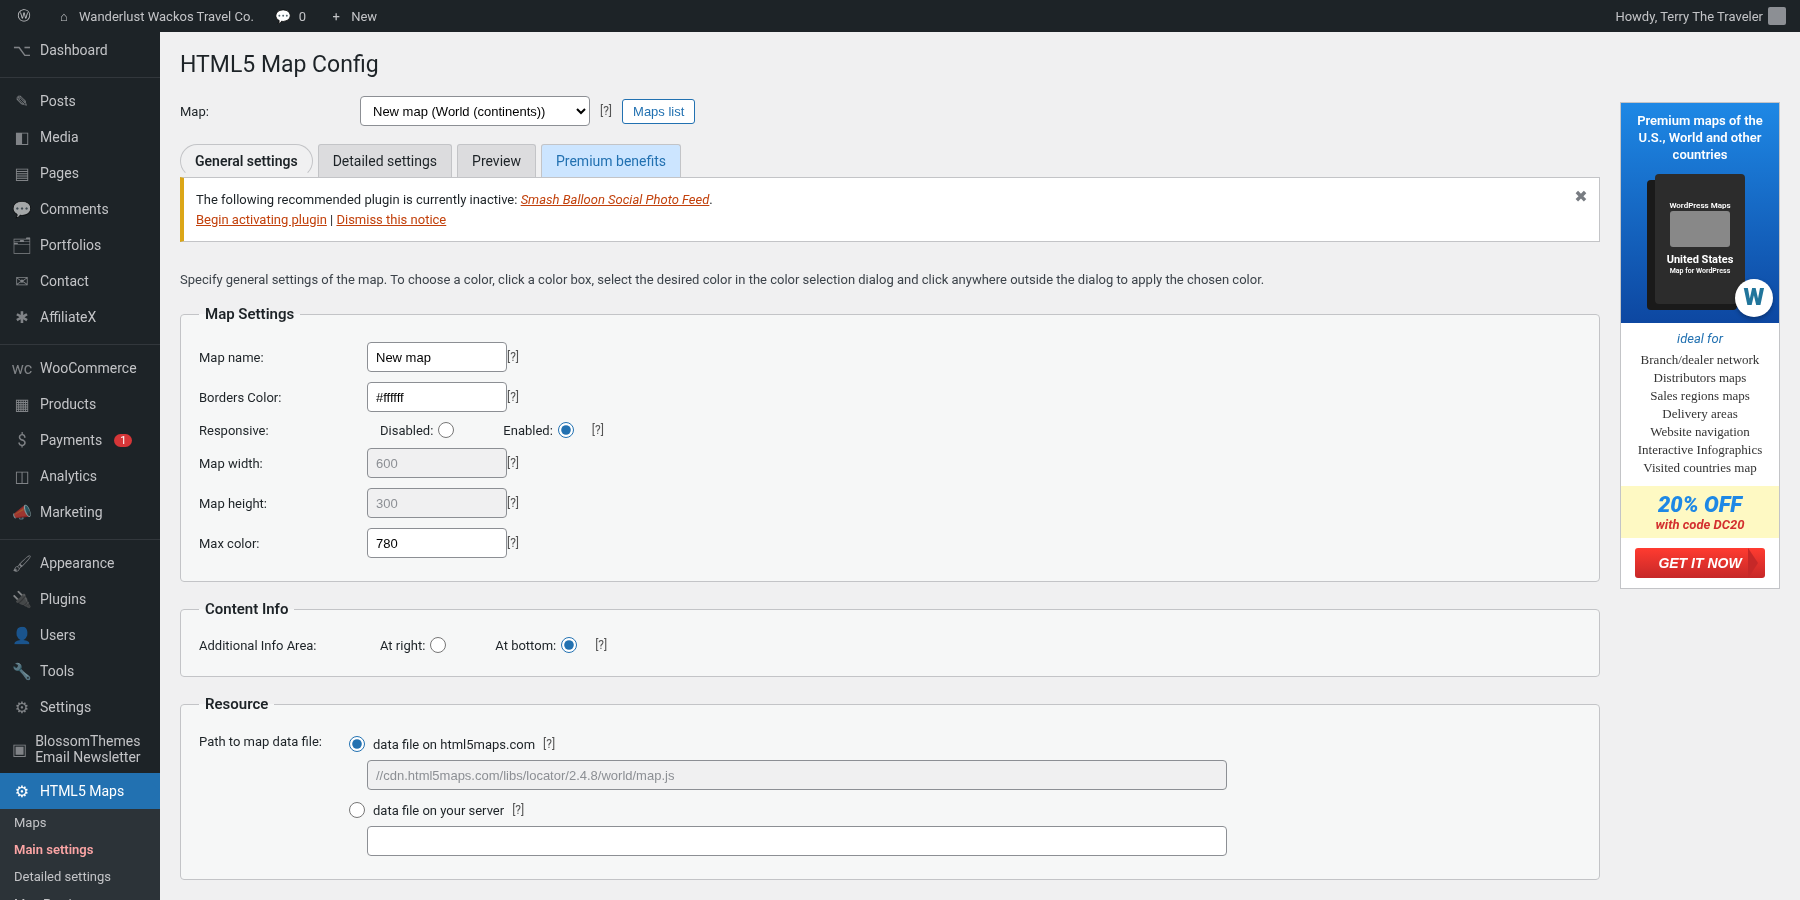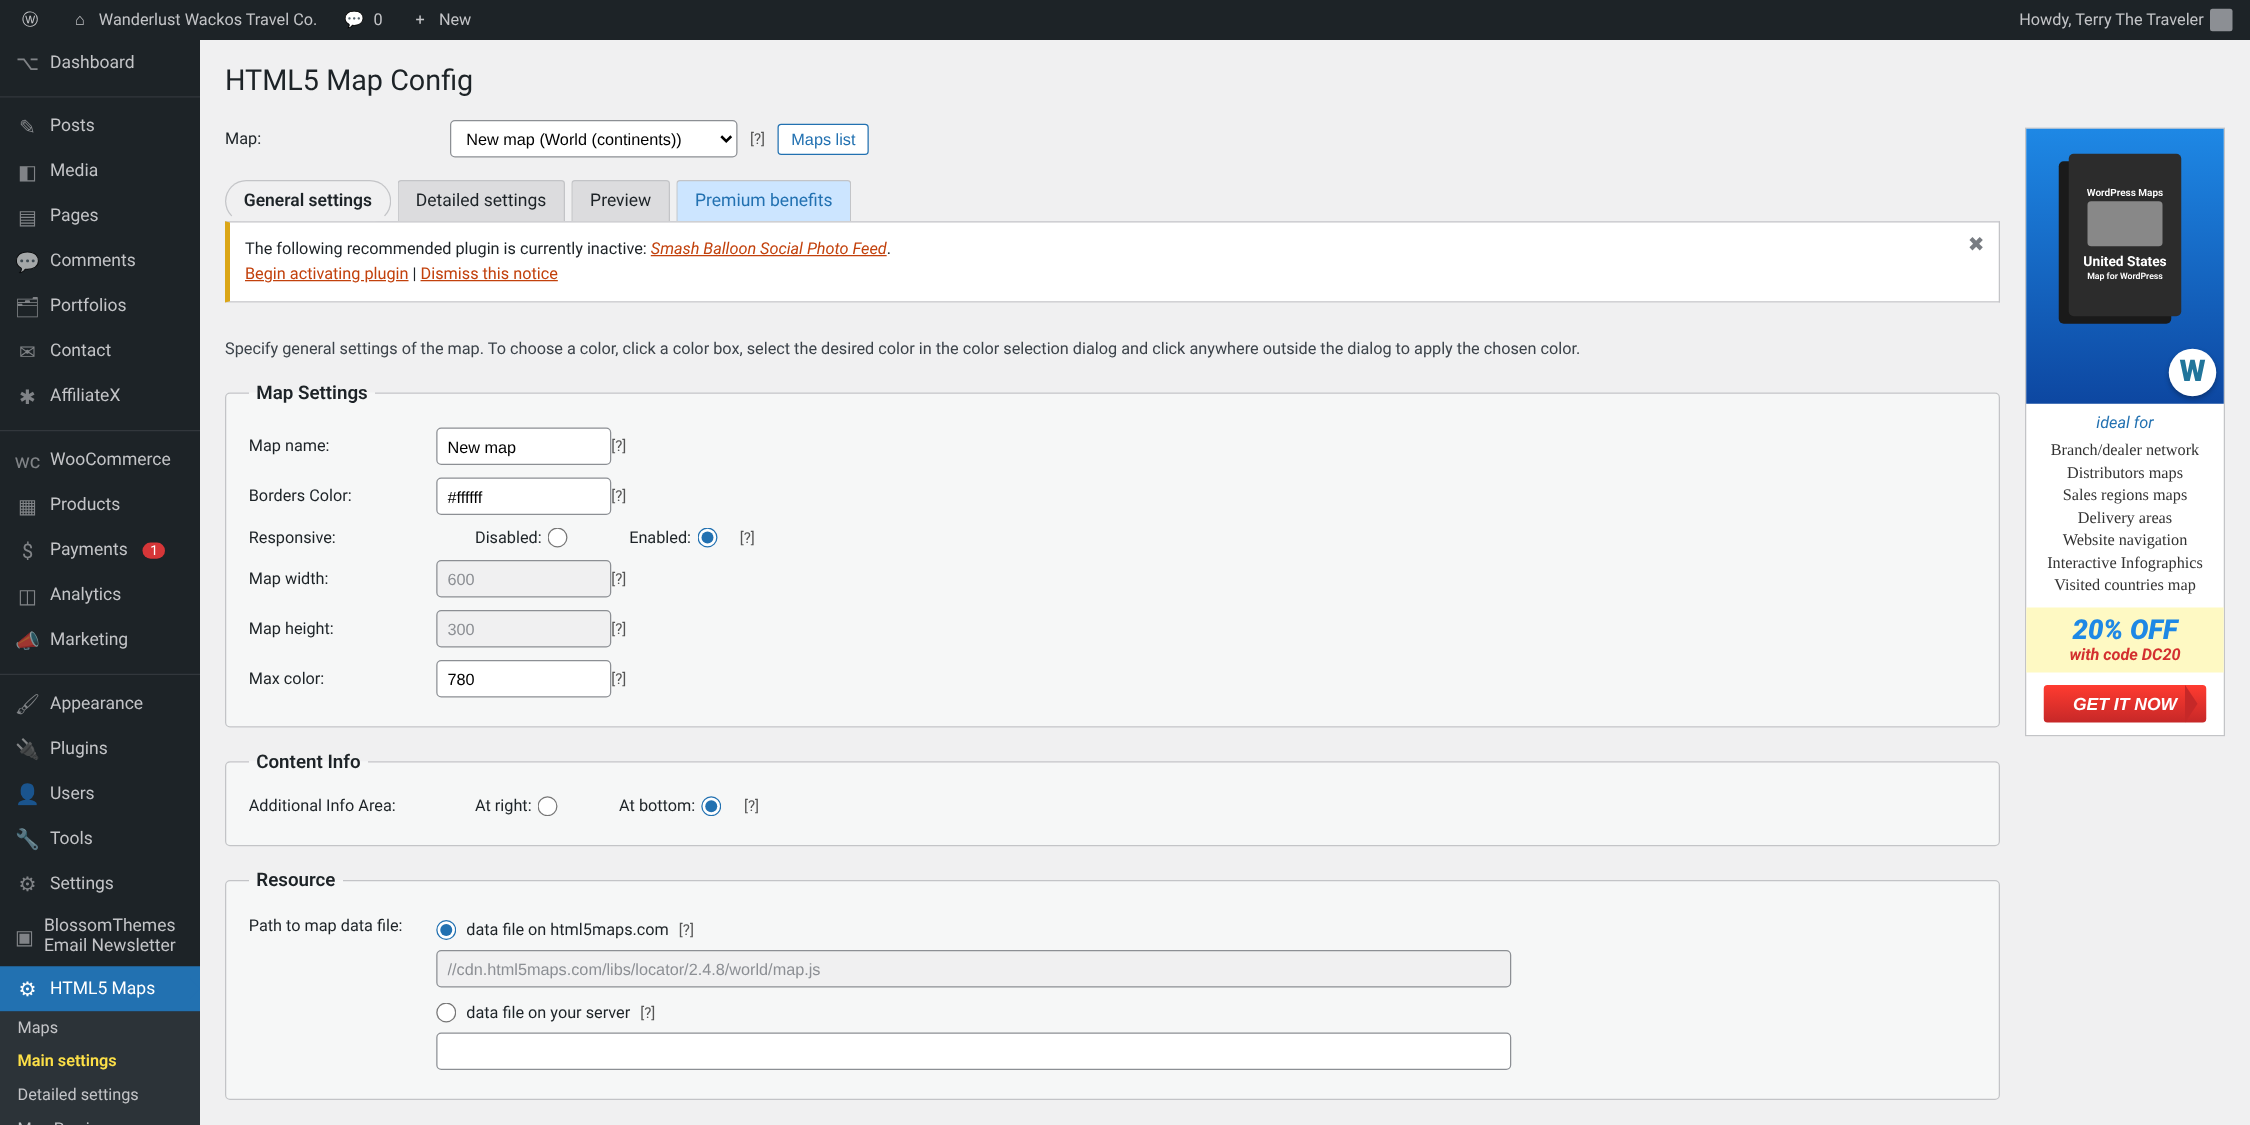--- a/index.html
+++ b/index.html
@@ -11,21 +11,21 @@
 .wrap { display: flex; min-height: calc(100vh - 32px); }
 .sidebar { width: 160px; background: #1d2327; color: #c3c4c7; flex-shrink: 0; }
 .menu-item { display: flex; align-items: center; gap: 8px; padding: 8px 12px; cursor: pointer; font-size: 14px; }
 .menu-item.active { background: #2271b1; color: #fff; position: relative; }
 .menu-item.active::after { content: ''; position: absolute; right: -8px; top: 50%; transform: translateY(-50%); border: 8px solid transparent; border-left-color: #2271b1; }
 .menu-icon { width: 20px; height: 20px; display: inline-flex; align-items: center; justify-content: center; font-size: 16px; opacity: 0.6; }
 .menu-item.active .menu-icon { opacity: 1; }
 .badge { background: #d63638; color: #fff; border-radius: 9px; padding: 0 6px; font-size: 11px; margin-left: 4px; }
 .submenu { background: #2c3338; }
 .submenu-item { padding: 6px 12px 6px 14px; font-size: 13px; color: #c3c4c7; cursor: pointer; }
-.submenu-item.current { color: #fde047; font-weight: 600; }
+.submenu-item.current { color: #fca5a5; font-weight: 600; }
 .menu-sep { height: 5px; border-bottom: 1px solid #32373c; margin: 5px 0; }
 .content { flex: 1; padding: 10px 20px 40px 20px; display: flex; gap: 20px; align-items: flex-start; }
 .main { flex: 1; min-width: 0; }
 h1 { font-size: 23px; font-weight: 400; margin: 9px 0 18px; color: #1d2327; }
 .toprow { display: flex; align-items: center; gap: 10px; margin-bottom: 18px; }
 .toprow label { width: 170px; }
 select { height: 30px; padding: 0 24px 0 8px; border: 1px solid #8c8f94; border-radius: 4px; background: #fff; font-size: 13px; min-width: 230px; }
 .help { color: #555; font-size: 12px; }
 .btn-outline { border: 1px solid #2271b1; background: #fff; color: #2271b1; padding: 4px 10px; border-radius: 3px; cursor: pointer; font-size: 13px; }
 .tabs { display: flex; border-bottom: 1px solid #c3c4c7; }
@@ -34,21 +34,21 @@
 .tab.premium { background: #cce5ff; color: #2271b1; }
 .notice { background: #fff; border: 1px solid #c3c4c7; border-left: 4px solid #dba617; padding: 12px 38px 12px 12px; margin-top: -1px; position: relative; font-size: 13px; line-height: 1.5; }
 .notice a { color: #c2410c; text-decoration: underline; cursor: pointer; }
 .notice em { font-style: italic; }
 .notice-dismiss { position: absolute; top: 8px; right: 8px; width: 20px; height: 20px; border: none; background: none; cursor: pointer; color: #787c82; font-size: 16px; border-radius: 50%; }
 .desc { margin: 30px 0 4px; color: #3c434a; font-size: 13px; }
 fieldset { border: 1px solid #c3c4c7; border-radius: 4px; padding: 14px 18px 18px; margin-top: 18px; background: #f6f7f7; }
 legend { font-weight: 600; font-size: 15px; padding: 0 6px; }
 .row { display: flex; align-items: center; padding: 5px 0; }
 .row > label { width: 150px; font-size: 13px; }
-input[type=text] { height: 30px; padding: 0 8px; border: 1px solid #8c8f94; border-radius: 4px; background: #fff; font-size: 13px; width: 140px; }
+input[type=text] { height: 30px; padding: 0 8px; border: 1px solid #8c8f94; border-radius: 4px; background: #fff; font-size: 13px; width: 140px; margin-left: 18px; }
 input[type=text]:disabled { background: #f0f0f1; color: #8c8f94; }
 .wide-input { width: 860px !important; max-width: 100%; }
 .radio-group { display: flex; align-items: center; gap: 18px; }
 .radio-group label { display: flex; align-items: center; gap: 5px; cursor: pointer; font-size: 13px; width: auto; margin-left: 31px; }
 input[type=radio] { width: 16px; height: 16px; accent-color: #2271b1; }
 .resource-opt { display: flex; align-items: center; gap: 8px; margin: 4px 0 8px; }
 .promo { width: 160px; flex-shrink: 0; margin-top: 60px; background: #fff; border: 1px solid #c3c4c7; }
 .promo-top { background: linear-gradient(180deg, #1e88e5 0%, #0d47a1 100%); color: #fff; text-align: center; padding: 10px 8px 0; font-size: 13px; font-weight: 600; line-height: 1.3; position: relative; height: 220px; }
 .promo-box { width: 90px; height: 130px; background: #2c2c2c; border-radius: 4px; margin: 10px auto 0; position: relative; box-shadow: -8px 6px 0 #1a1a1a; display: flex; flex-direction: column; align-items: center; justify-content: center; color: #fff; font-size: 9px; padding: 6px; }
 .promo-box .us { width: 60px; height: 36px; background: #888; border-radius: 3px; margin-bottom: 6px; }
@@ -290,20 +290,21 @@
               <span class="help">[?]</span>
             </div>
             <input type="text" class="wide-input" style="">
           </div>
         </div>
       </fieldset>
     </div>
 
     <div class="promo">
       <div class="promo-top">
+        <div>Premium maps of the U.S., World and other countries</div>
         <div class="promo-box">
           <div style="font-size:8px">WordPress Maps</div>
           <div class="us"></div>
           <div style="font-weight:700;font-size:11px">United States</div>
           <div style="font-size:7px">Map for WordPress</div>
         </div>
         <div class="wp-ball">W</div>
       </div>
       <div class="promo-mid">
         <span class="ideal">ideal for</span>

